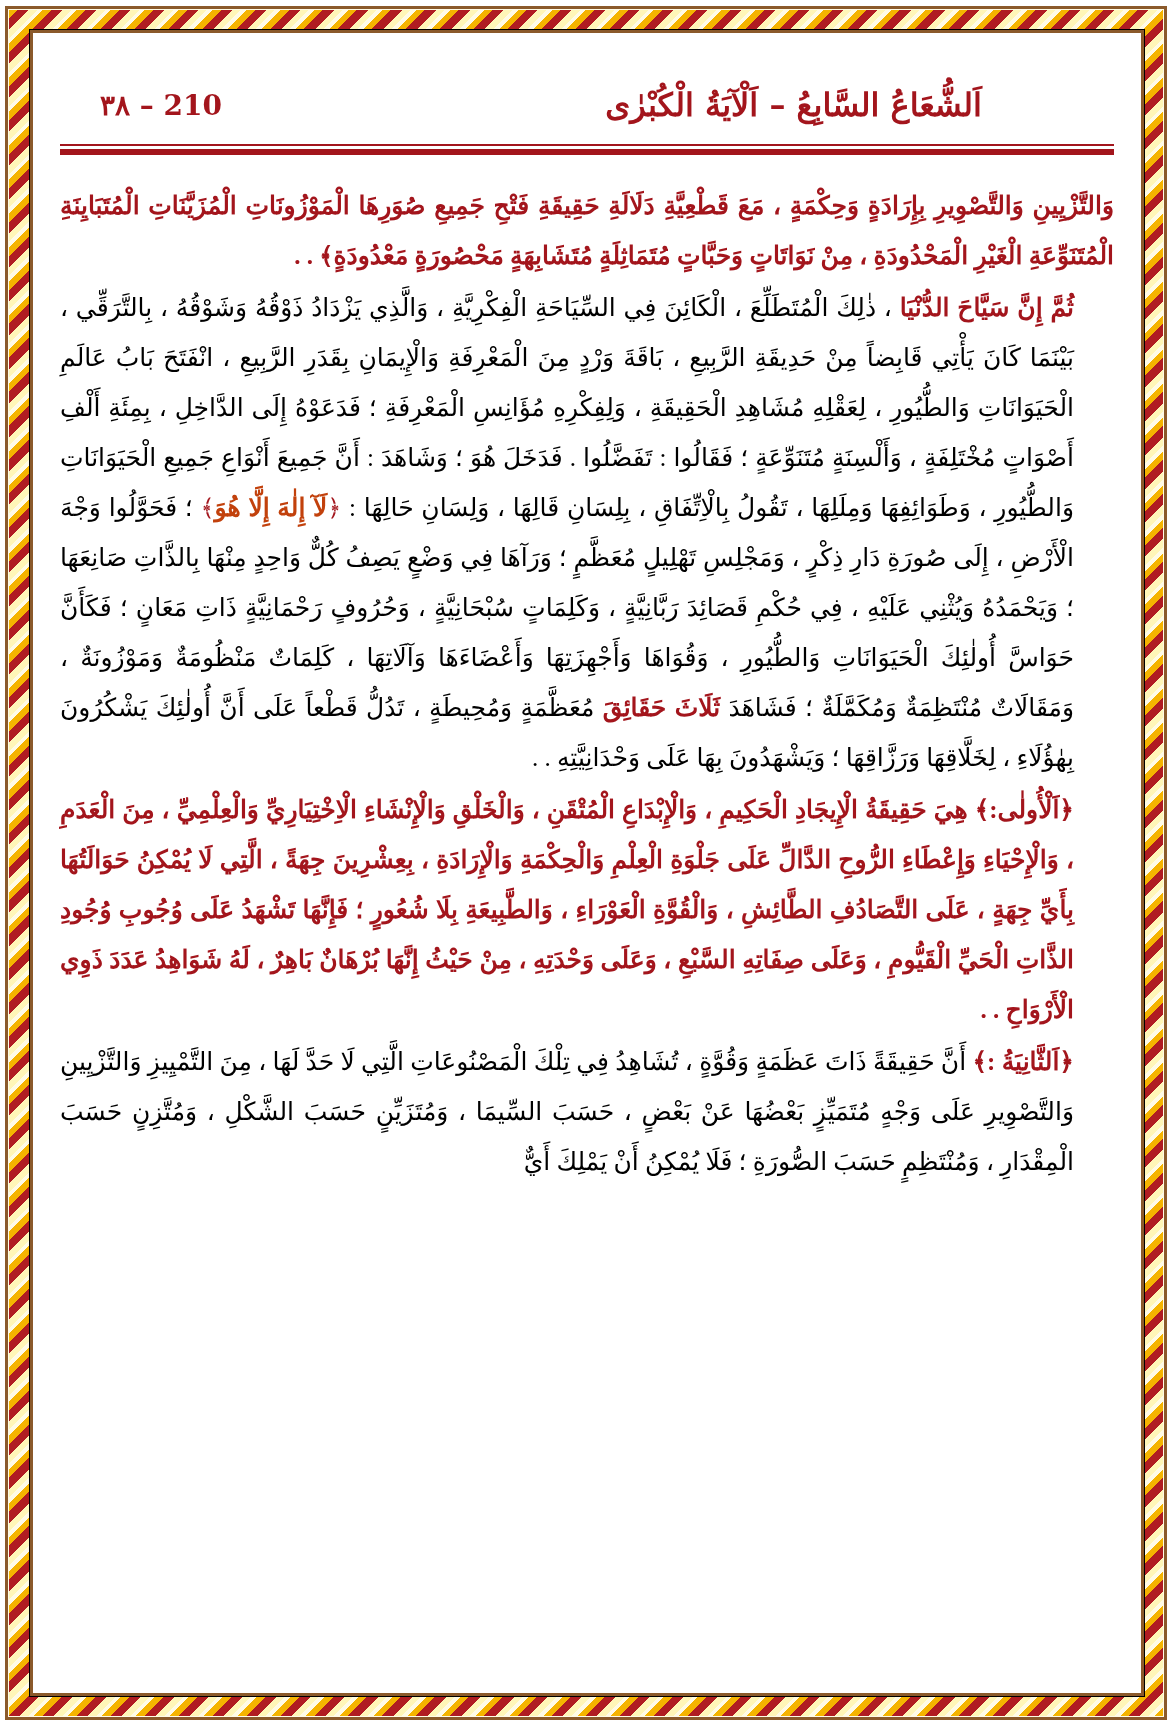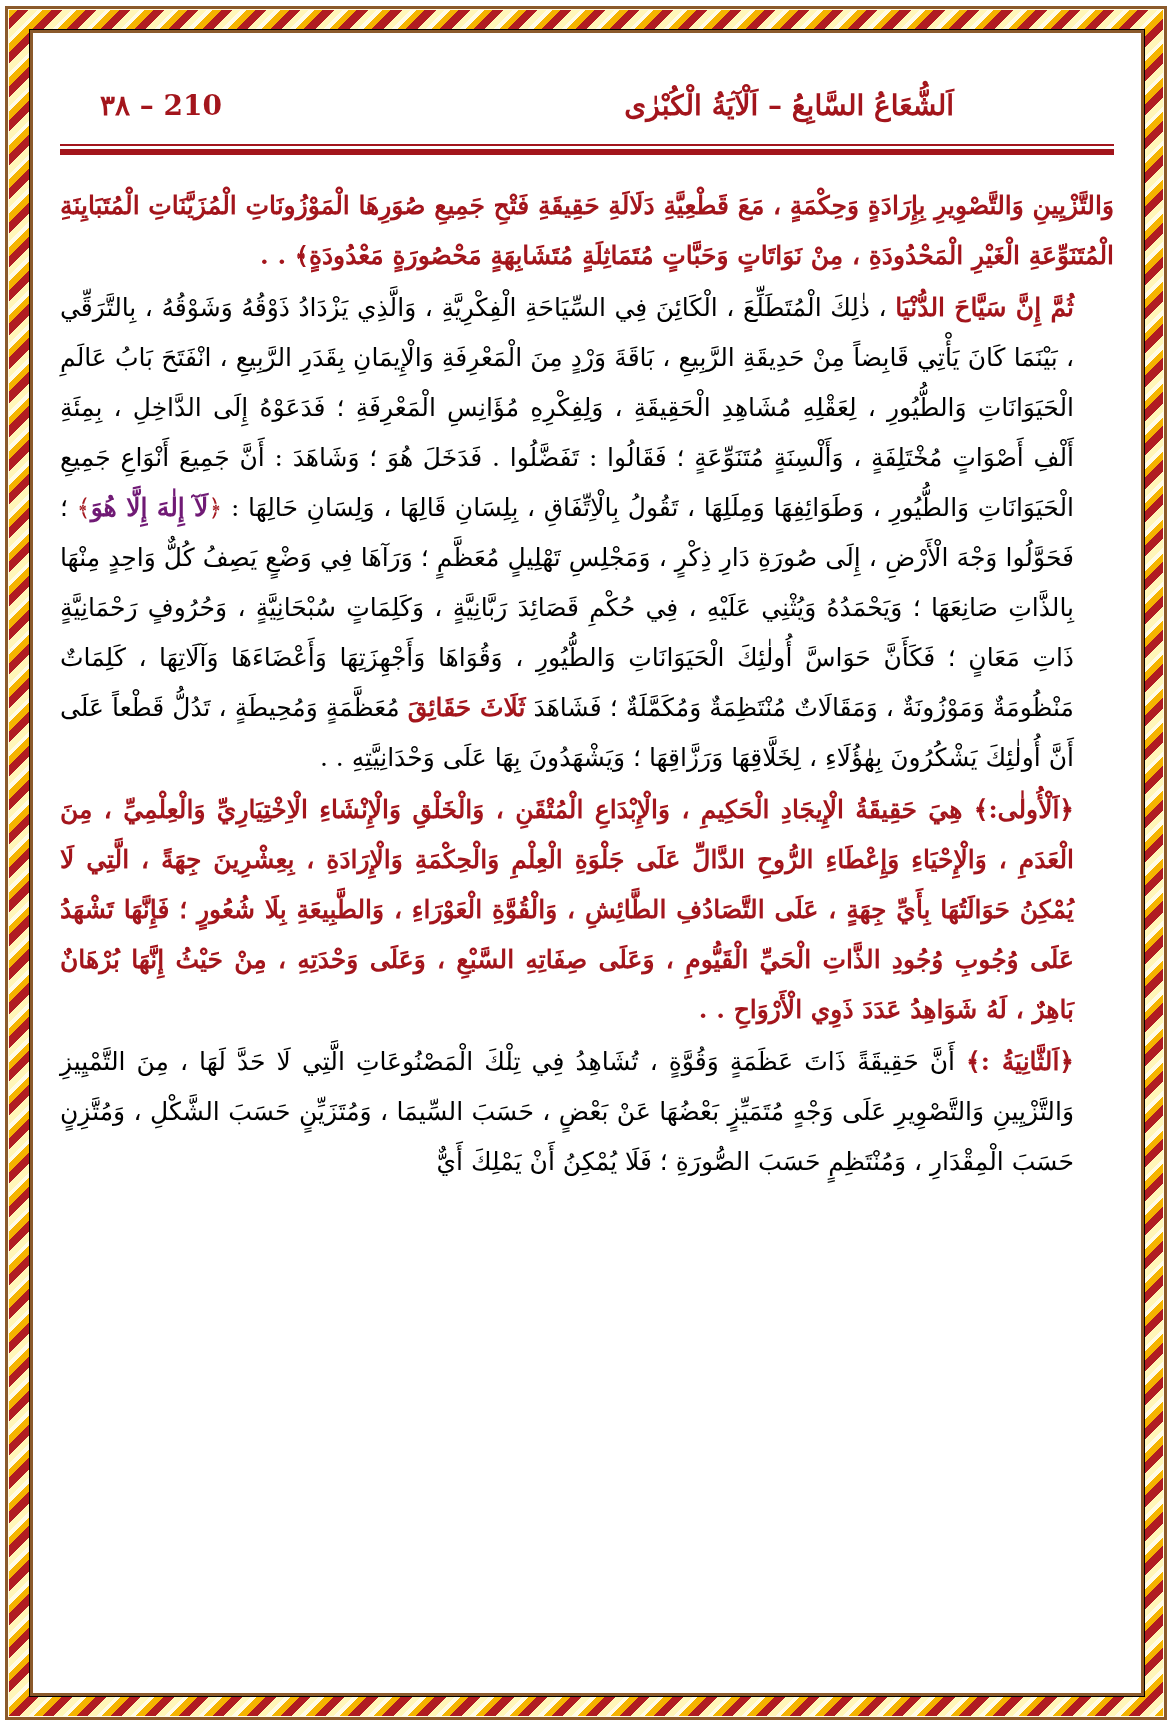--- a/index.html
+++ b/index.html
@@ -22,31 +22,31 @@
   }
 
   .page {
     position: absolute; left: 60px; top: 80px; width: 1054px;
     direction: rtl; font-family: "DejaVu Serif", serif; color: #000;
   }
   .header {
     display: flex; justify-content: space-between; align-items: center;
     height: 50px; padding: 0 40px 0 40px; color: #a3151c; font-weight: bold;
   }
-  .header .title { font-size: 28px; margin-right: 120px; }
+  .header .title { font-size: 32px; margin-right: 92px; }
   .header .pagenum { font-size: 28px; margin-left: 0; }
   .rule { height: 11px; border-top: 2px solid #a3151c; border-bottom: 6px solid #a3151c; margin-top: 14px; margin-bottom: 26px; box-sizing: border-box; }
 
   p { margin: 0; font-size: 25px; line-height: 50px; text-align: justify; text-align-last: right; }
   .red { color: #a3151c; }
-  .blue { color: #701a75; }
+  .blue { color: #c2410c; }
   .bold { font-weight: bold; }
   .orn { color: #a3151c; font-size: 24px; }
   .indent { padding-right: 40px; }
-  .para { margin-bottom: 2px; }
+  .para { margin-bottom: 2px; font-family: Liberation Serif, serif; }
 </style>
 </head>
 <body>
 
 <div class="frame-outer"></div>
 <div class="braid"></div>
 <div class="frame-inner"></div>
 
 <div class="page">
   <div class="header">

